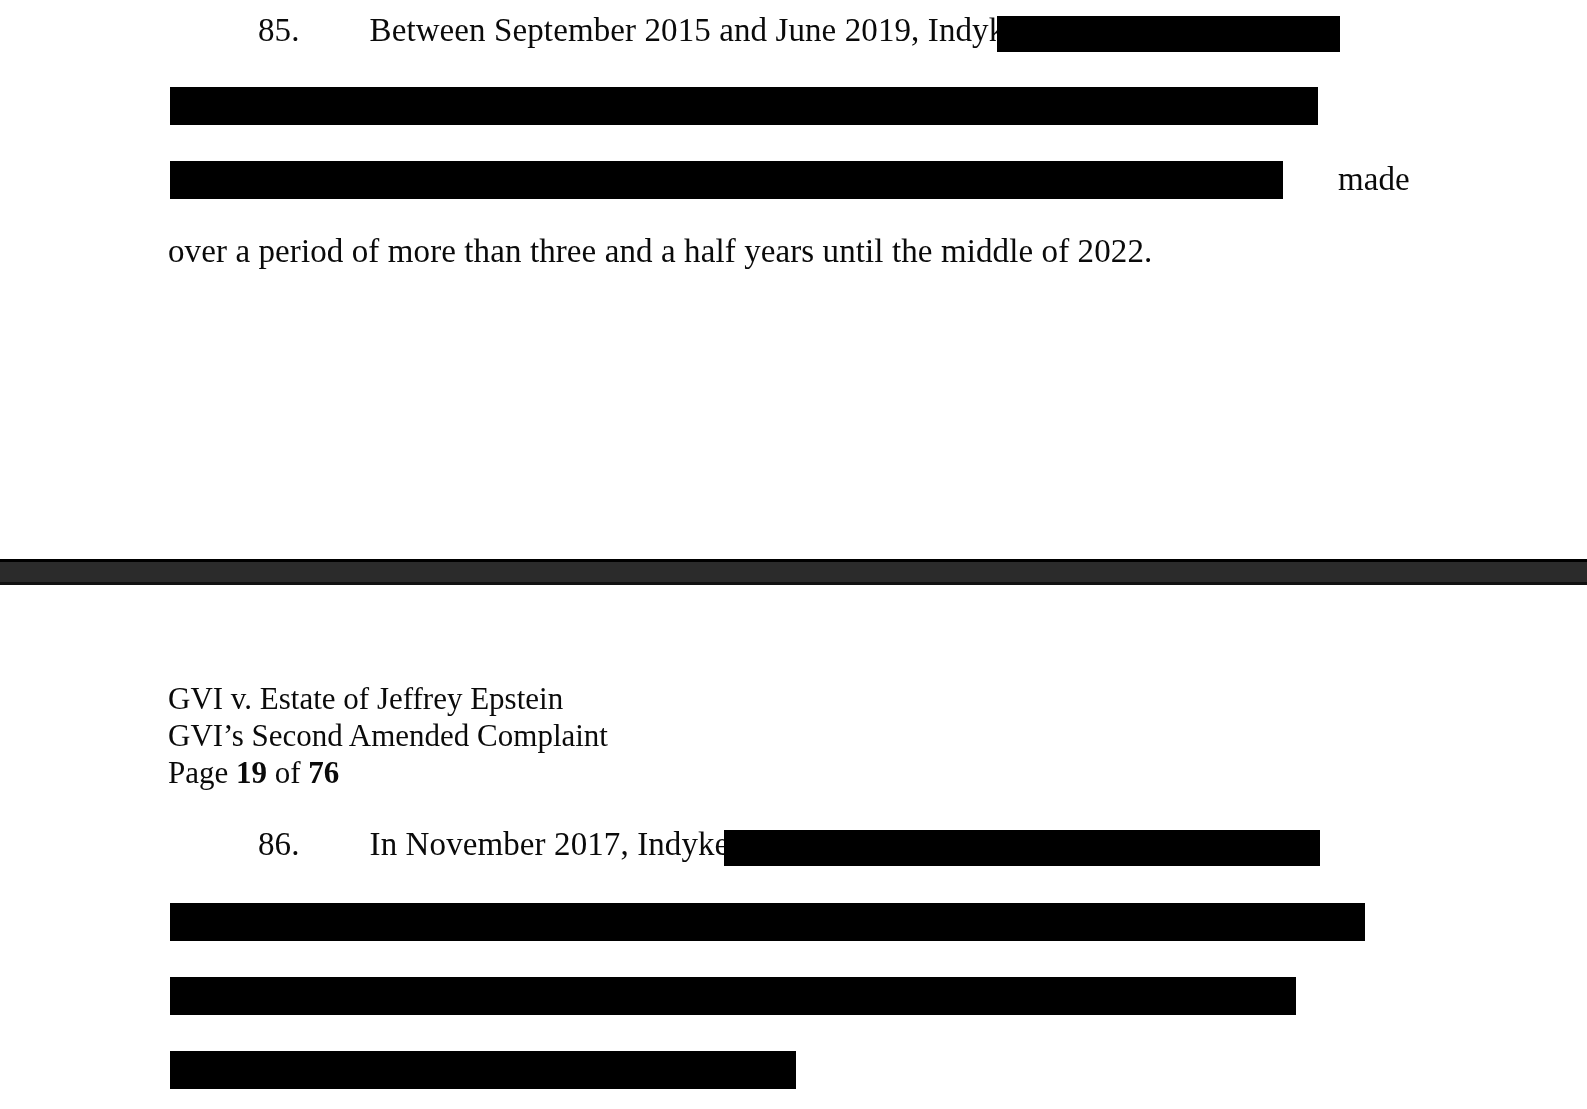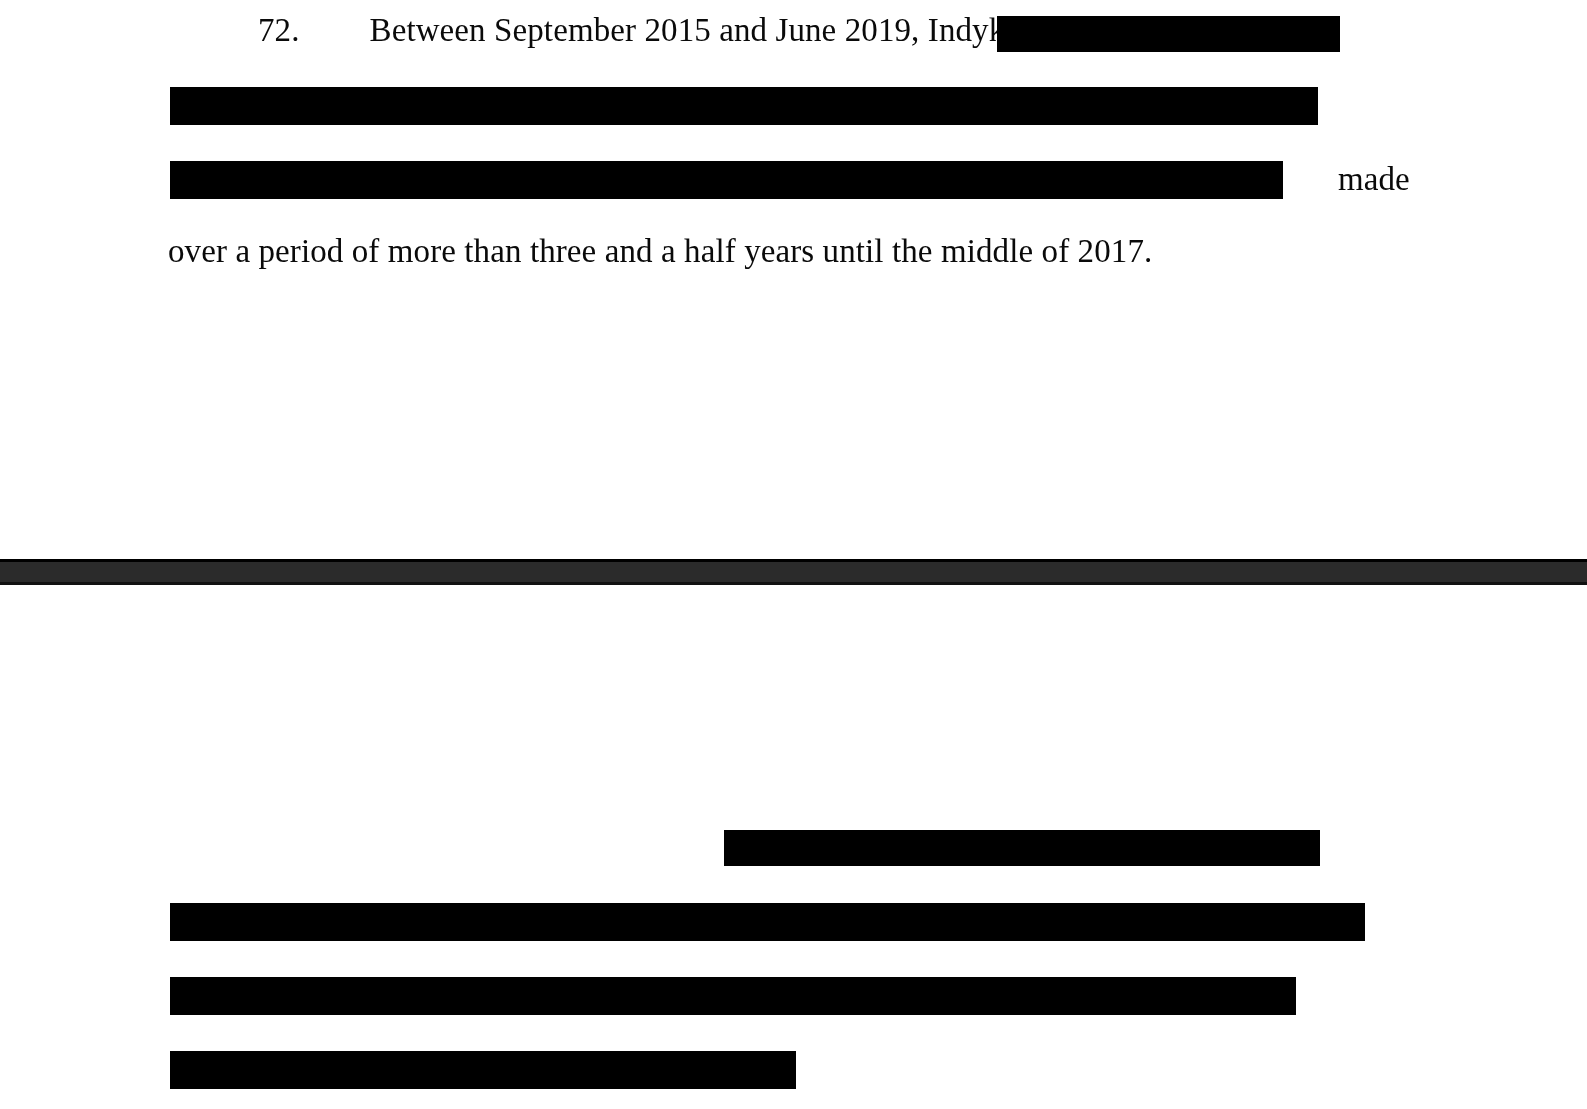--- a/index.html
+++ b/index.html
@@ -76,40 +76,48 @@
   .header-block b {
     font-weight: bold;
   }
 </style>
 </head>
 <body>
 
 <div class="page" id="page-top">
 
   <div class="para" style="left:258px; top:14px;">
-    <span class="num">72.</span><span class="gap-wide"></span><span>Between September 2015 and June 2019, Indyke</span>
+    <span class="num">85.</span><span class="gap-wide"></span><span>Between September 2015 and June 2019, Indyke</span>
   </div>
 
   <div class="redaction" style="left:997px; top:16px; width:343px; height:36px;"></div>
 
   <div class="redaction" style="left:170px; top:87px; width:1148px; height:38px;"></div>
 
   <div class="redaction" style="left:170px; top:161px; width:1113px; height:38px;"></div>
 
   <div class="para" style="left:1299px; top:163px;margin-left:39px;">made</div>
 
-  <div class="para" style="left:168px; top:235px;">over a period of more than three and a half years until the middle of 2017.</div>
+  <div class="para" style="left:168px; top:235px;">over a period of more than three and a half years until the middle of 2022.</div>
 
 </div>
 
 <div class="page-gap"></div>
 
 <div class="page" id="page-bottom">
 
+  <div class="header-block" style="left:168px; top:95px;">
+    <div>GVI v. Estate of Jeffrey Epstein</div>
+    <div>GVI’s Second Amended Complaint</div>
+    <div><span>Page </span><b>19</b><span> of </span><b>76</b></div>
+  </div>
 
+  <div class="para" style="left:258px; top:243px;">
+    <span class="num">86.</span><span class="gap-wide"></span><span>In November 2017, Indyke</span>
+  </div>
 
   <div class="redaction" style="left:724px; top:245px; width:596px; height:36px;"></div>
 
   <div class="redaction" style="left:170px; top:318px; width:1195px; height:38px;"></div>
 
   <div class="redaction" style="left:170px; top:392px; width:1126px; height:38px;"></div>
 
   <div class="redaction" style="left:170px; top:466px; width:626px; height:38px;"></div>
 
 </div>

